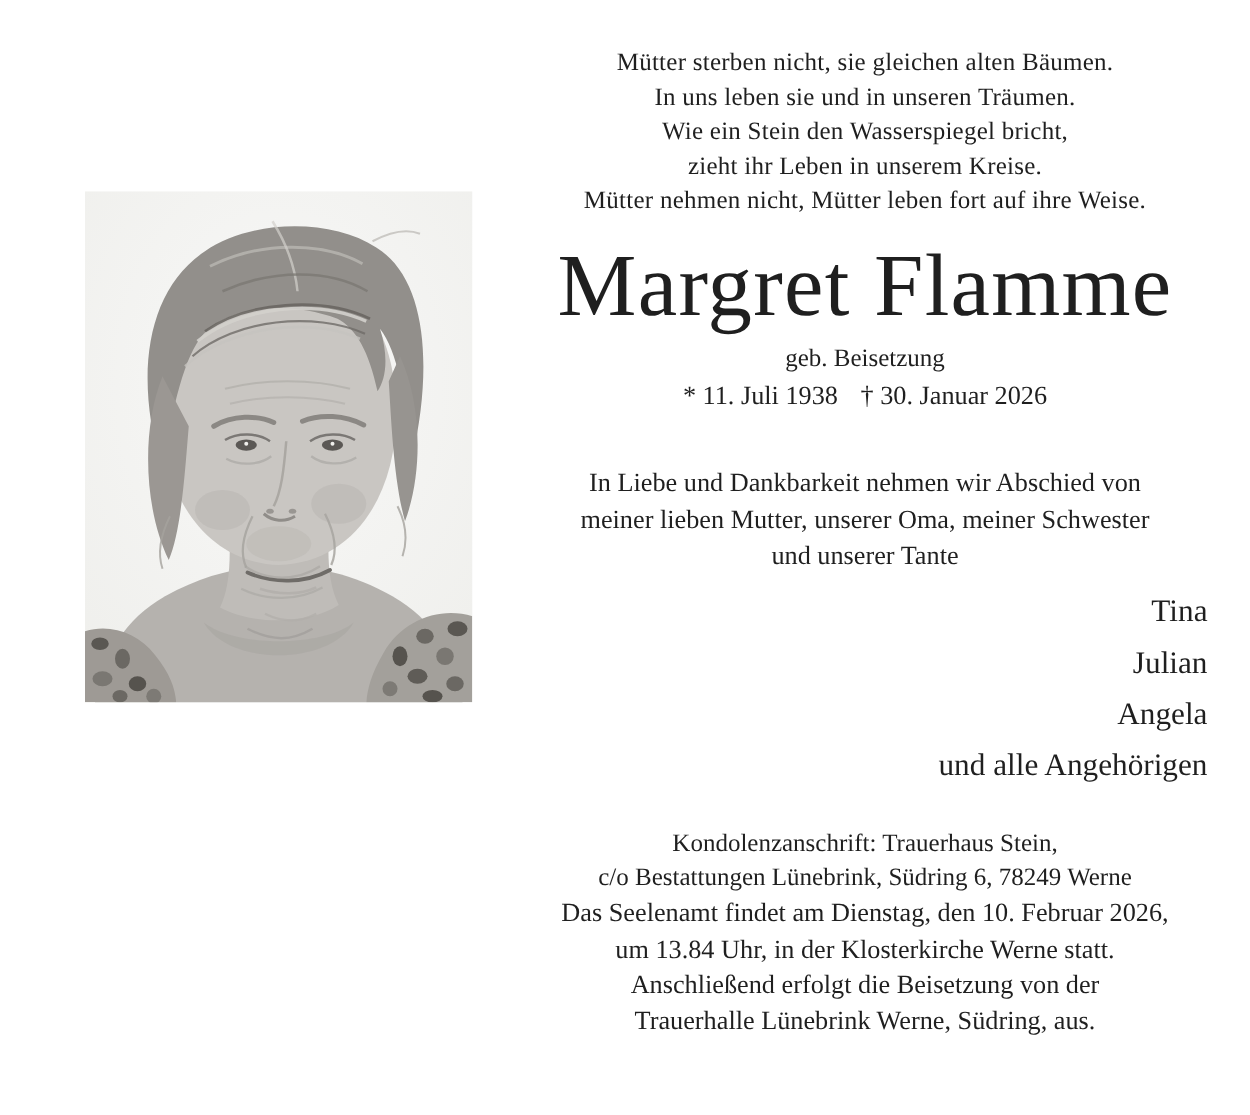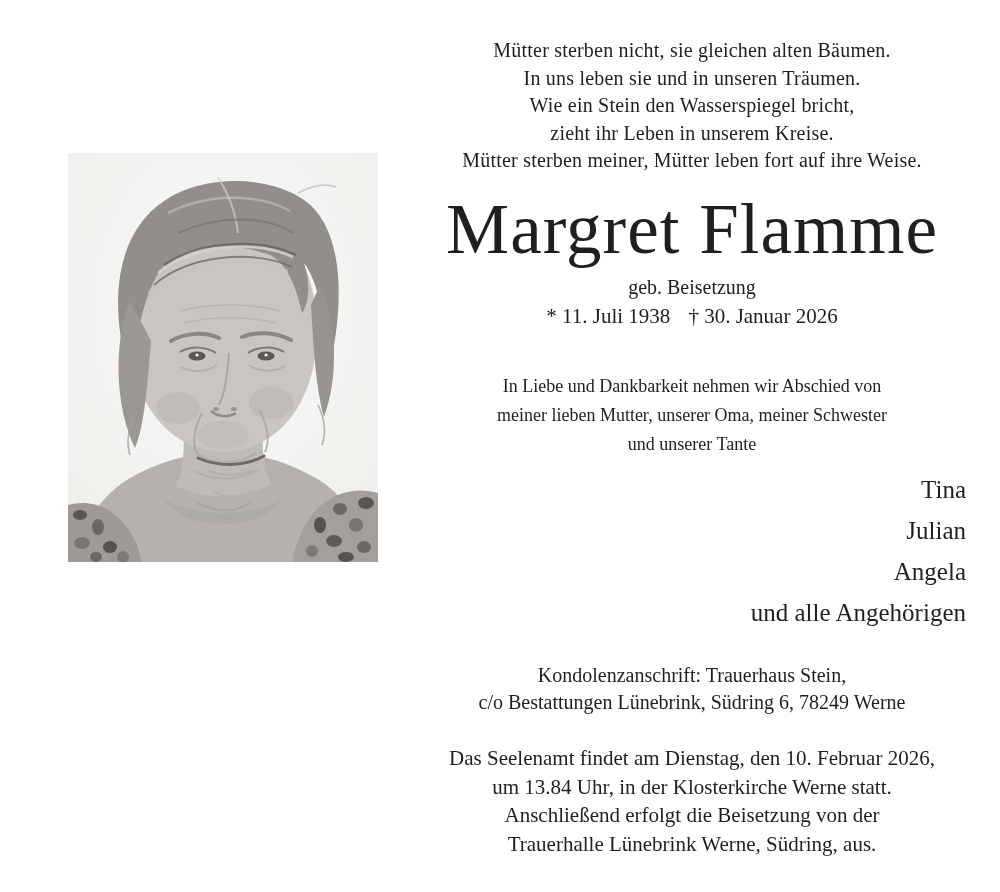--- a/index.html
+++ b/index.html
@@ -38,25 +38,25 @@
     height: 892px;
     text-align: center;
   }
   .block { position: absolute; left: 0; width: 100%; }
 
   .poem        { top: 37px;  font-size: 20px;  line-height: 27.5px; letter-spacing: 0.2px; }
   .name        { top: 198px; font-size: 71px;  line-height: 62px; letter-spacing: 1px; }
   .maiden      { top: 275px; font-size: 20px;  line-height: 24px; }
   .dates       { top: 303px; font-size: 21px;  line-height: 26px; }
   .dates .birth { margin-right: 18px; }
-  .farewell    { top: 372px; font-size: 18px; line-height: 29px; }
+  .farewell    { top: 372px; font-size: 21px; line-height: 29px; }
   .mourners    { top: 476px; font-size: 25px; text-align: right; }
   .mourners .mourner-line { line-height: 28px; margin-bottom: 13px; }
   .condolence  { top: 662px; font-size: 20px;  line-height: 27px; }
-  .service     { top: 744px; font-size: 21px;  line-height: 28.5px; text-align: center; }
+  .service     { top: 716px; font-size: 21px;  line-height: 28.5px; text-align: center; }
 </style>
 </head>
 <body>
 
 <div class="canvas">
 
   <div class="photo-frame">
     <svg viewBox="0 0 310 409" xmlns="http://www.w3.org/2000/svg" aria-hidden="true">
       <defs>
         <radialGradient id="bgGrad" cx="50%" cy="38%" r="75%">
@@ -156,21 +156,21 @@
     </svg>
   </div>
 
   <div class="textcol">
 
     <div class="block poem">
       <div>Mütter sterben nicht, sie gleichen alten Bäumen.</div>
       <div>In uns leben sie und in unseren Träumen.</div>
       <div>Wie ein Stein den Wasserspiegel bricht,</div>
       <div>zieht ihr Leben in unserem Kreise.</div>
-      <div>Mütter sterben meiner, Mütter leben fort auf ihre Weise.</div>
+      <div>Mütter nehmen nicht, Mütter leben fort auf ihre Weise.</div>
     </div>
 
     <div class="block name">Margret Flamme</div>
 
     <div class="block maiden">geb. Beisetzung</div>
 
     <div class="block dates">
       <span class="birth">* 11. Juli 1938</span><span class="death">† 30. Januar 2026</span>
     </div>
 

